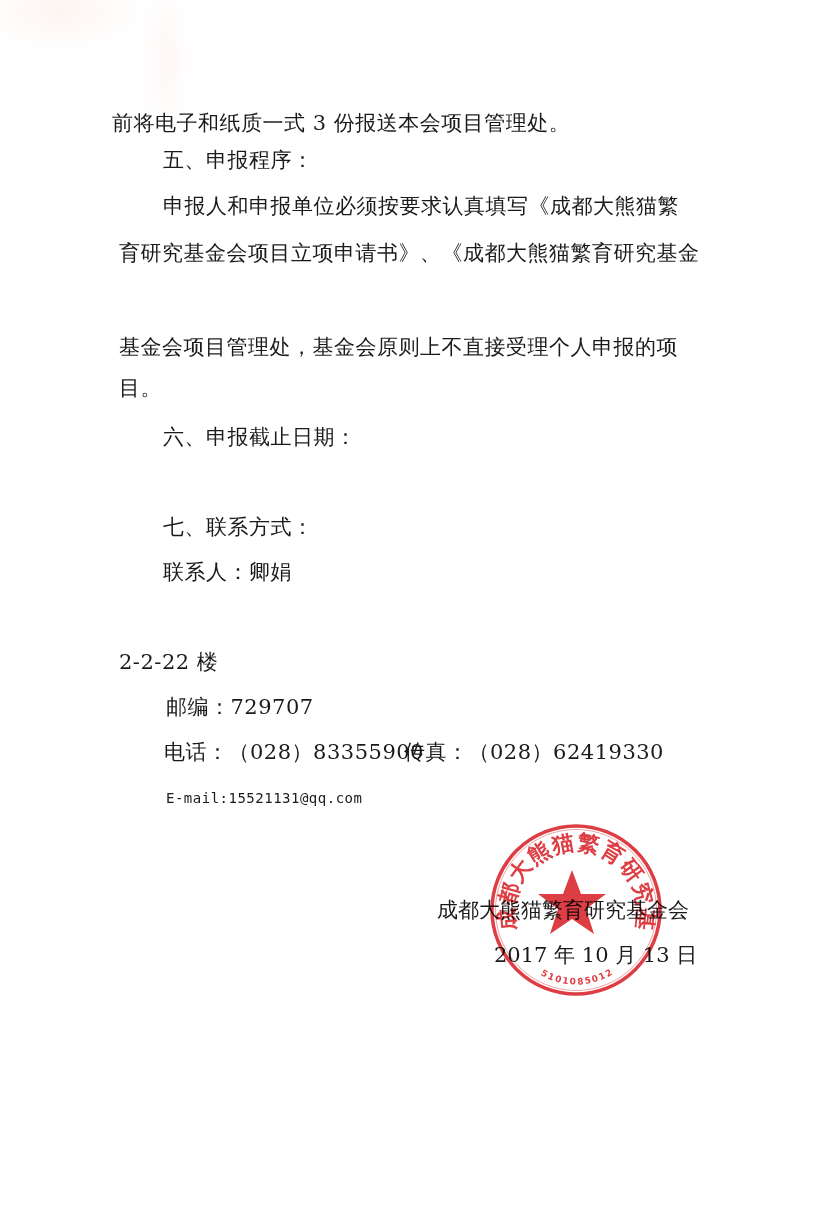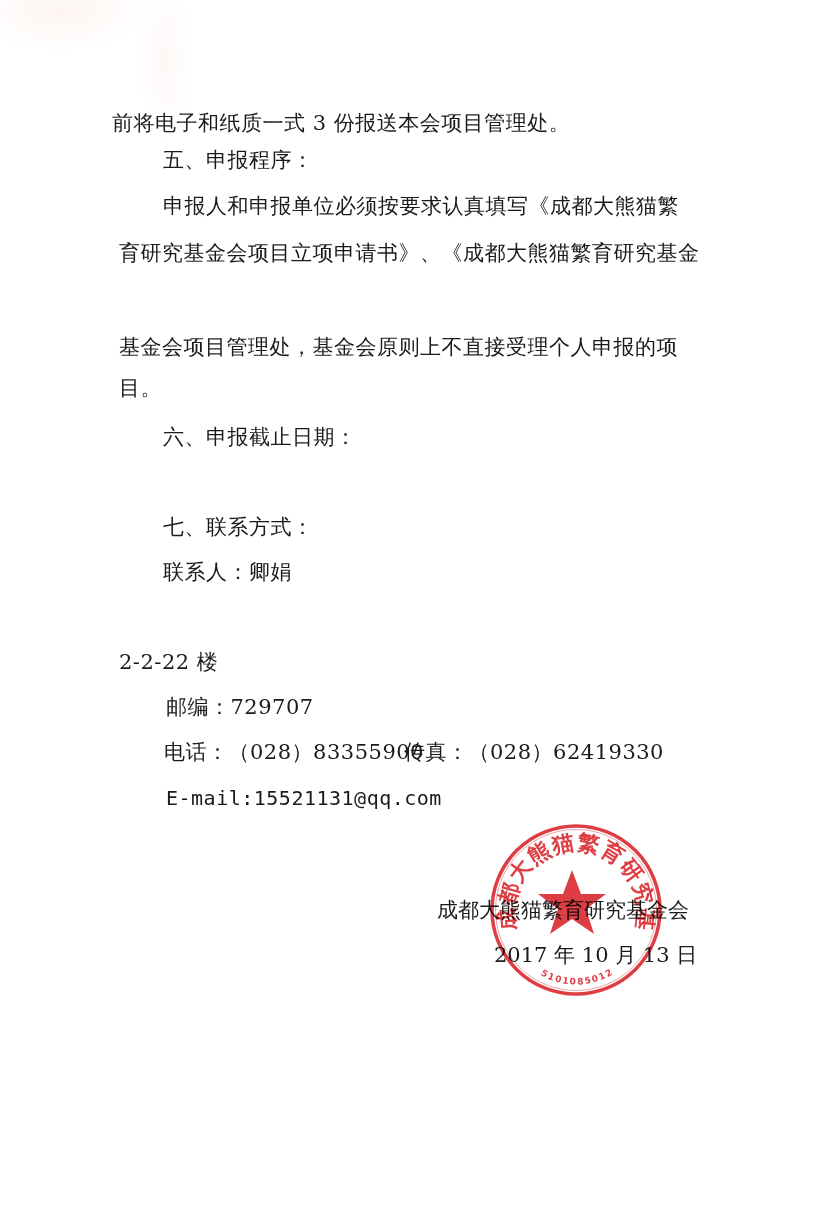--- a/index.html
+++ b/index.html
@@ -27,21 +27,21 @@
   }
   .line {
     position: absolute;
     font-size: 21px;
     line-height: 28px;
     white-space: nowrap;
     letter-spacing: 0.5px;
   }
   .mono {
     font-family: "DejaVu Sans Mono", "Liberation Mono", monospace;
-    font-size: 20px;
+    font-size: 14px;
   }
   .sign {
     position: absolute;
     font-size: 21px;
     line-height: 28px;
     white-space: nowrap;
     z-index: 1;
   }
   .seal {
     position: absolute;

